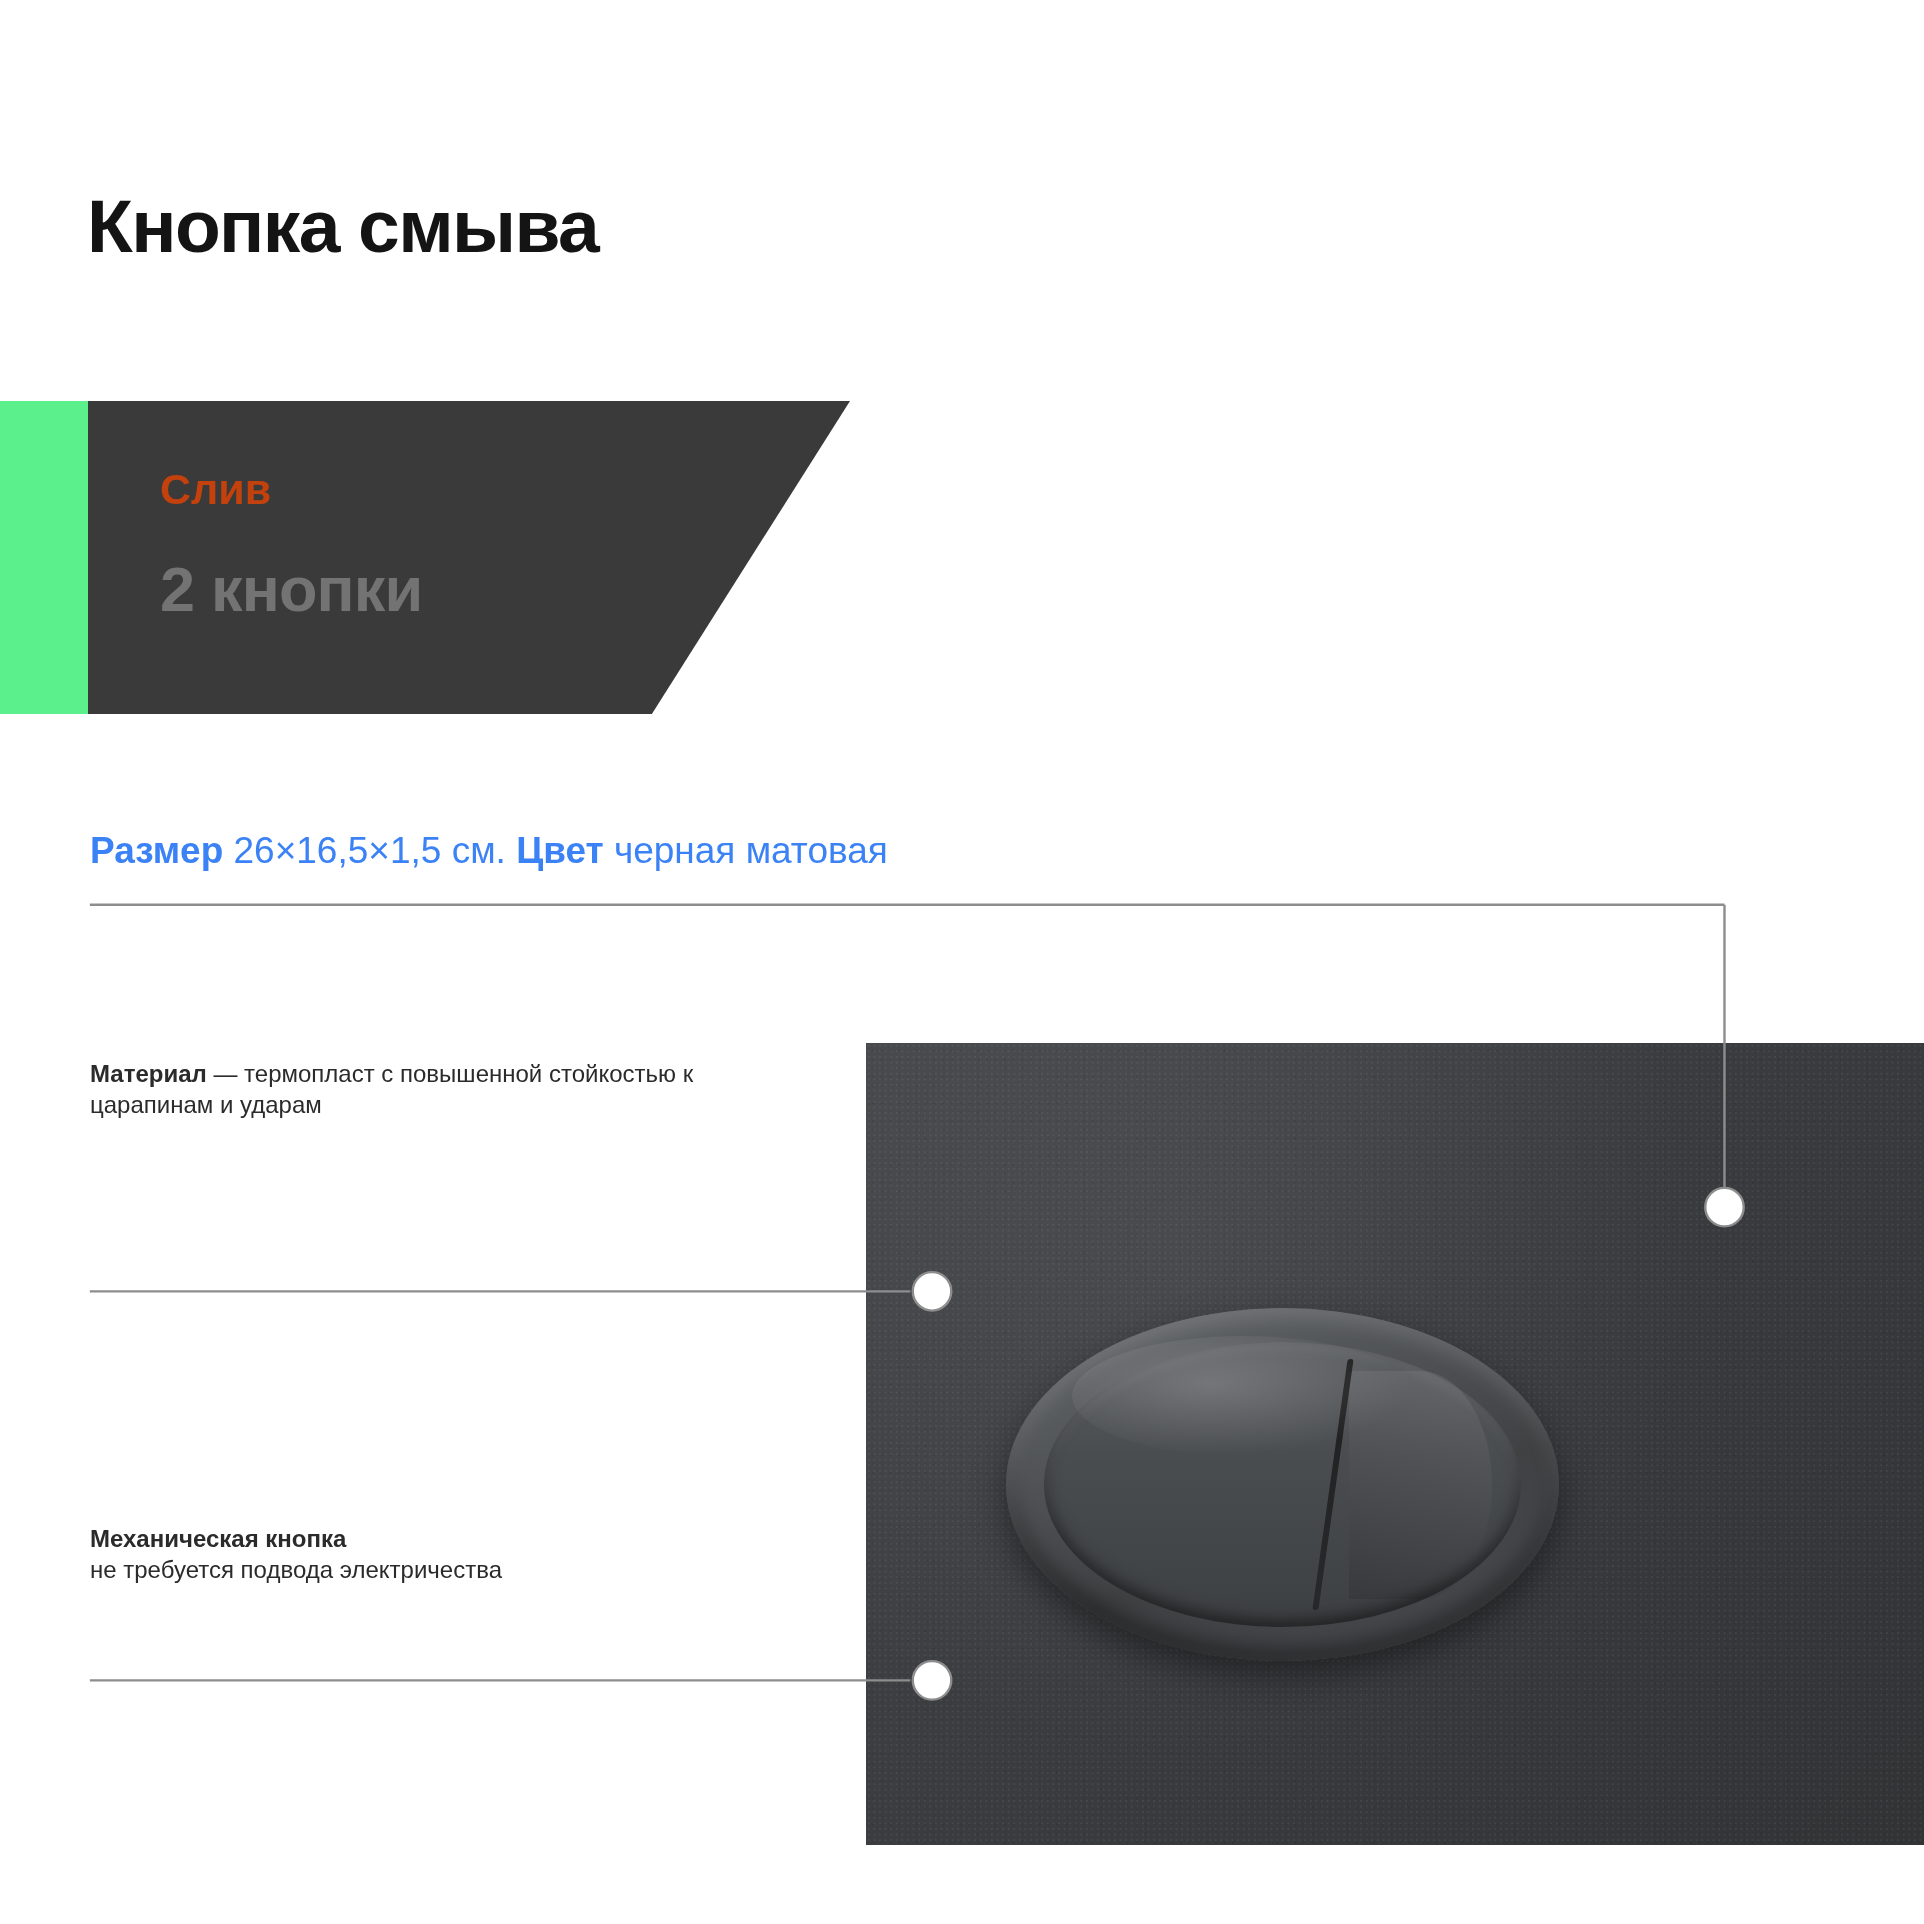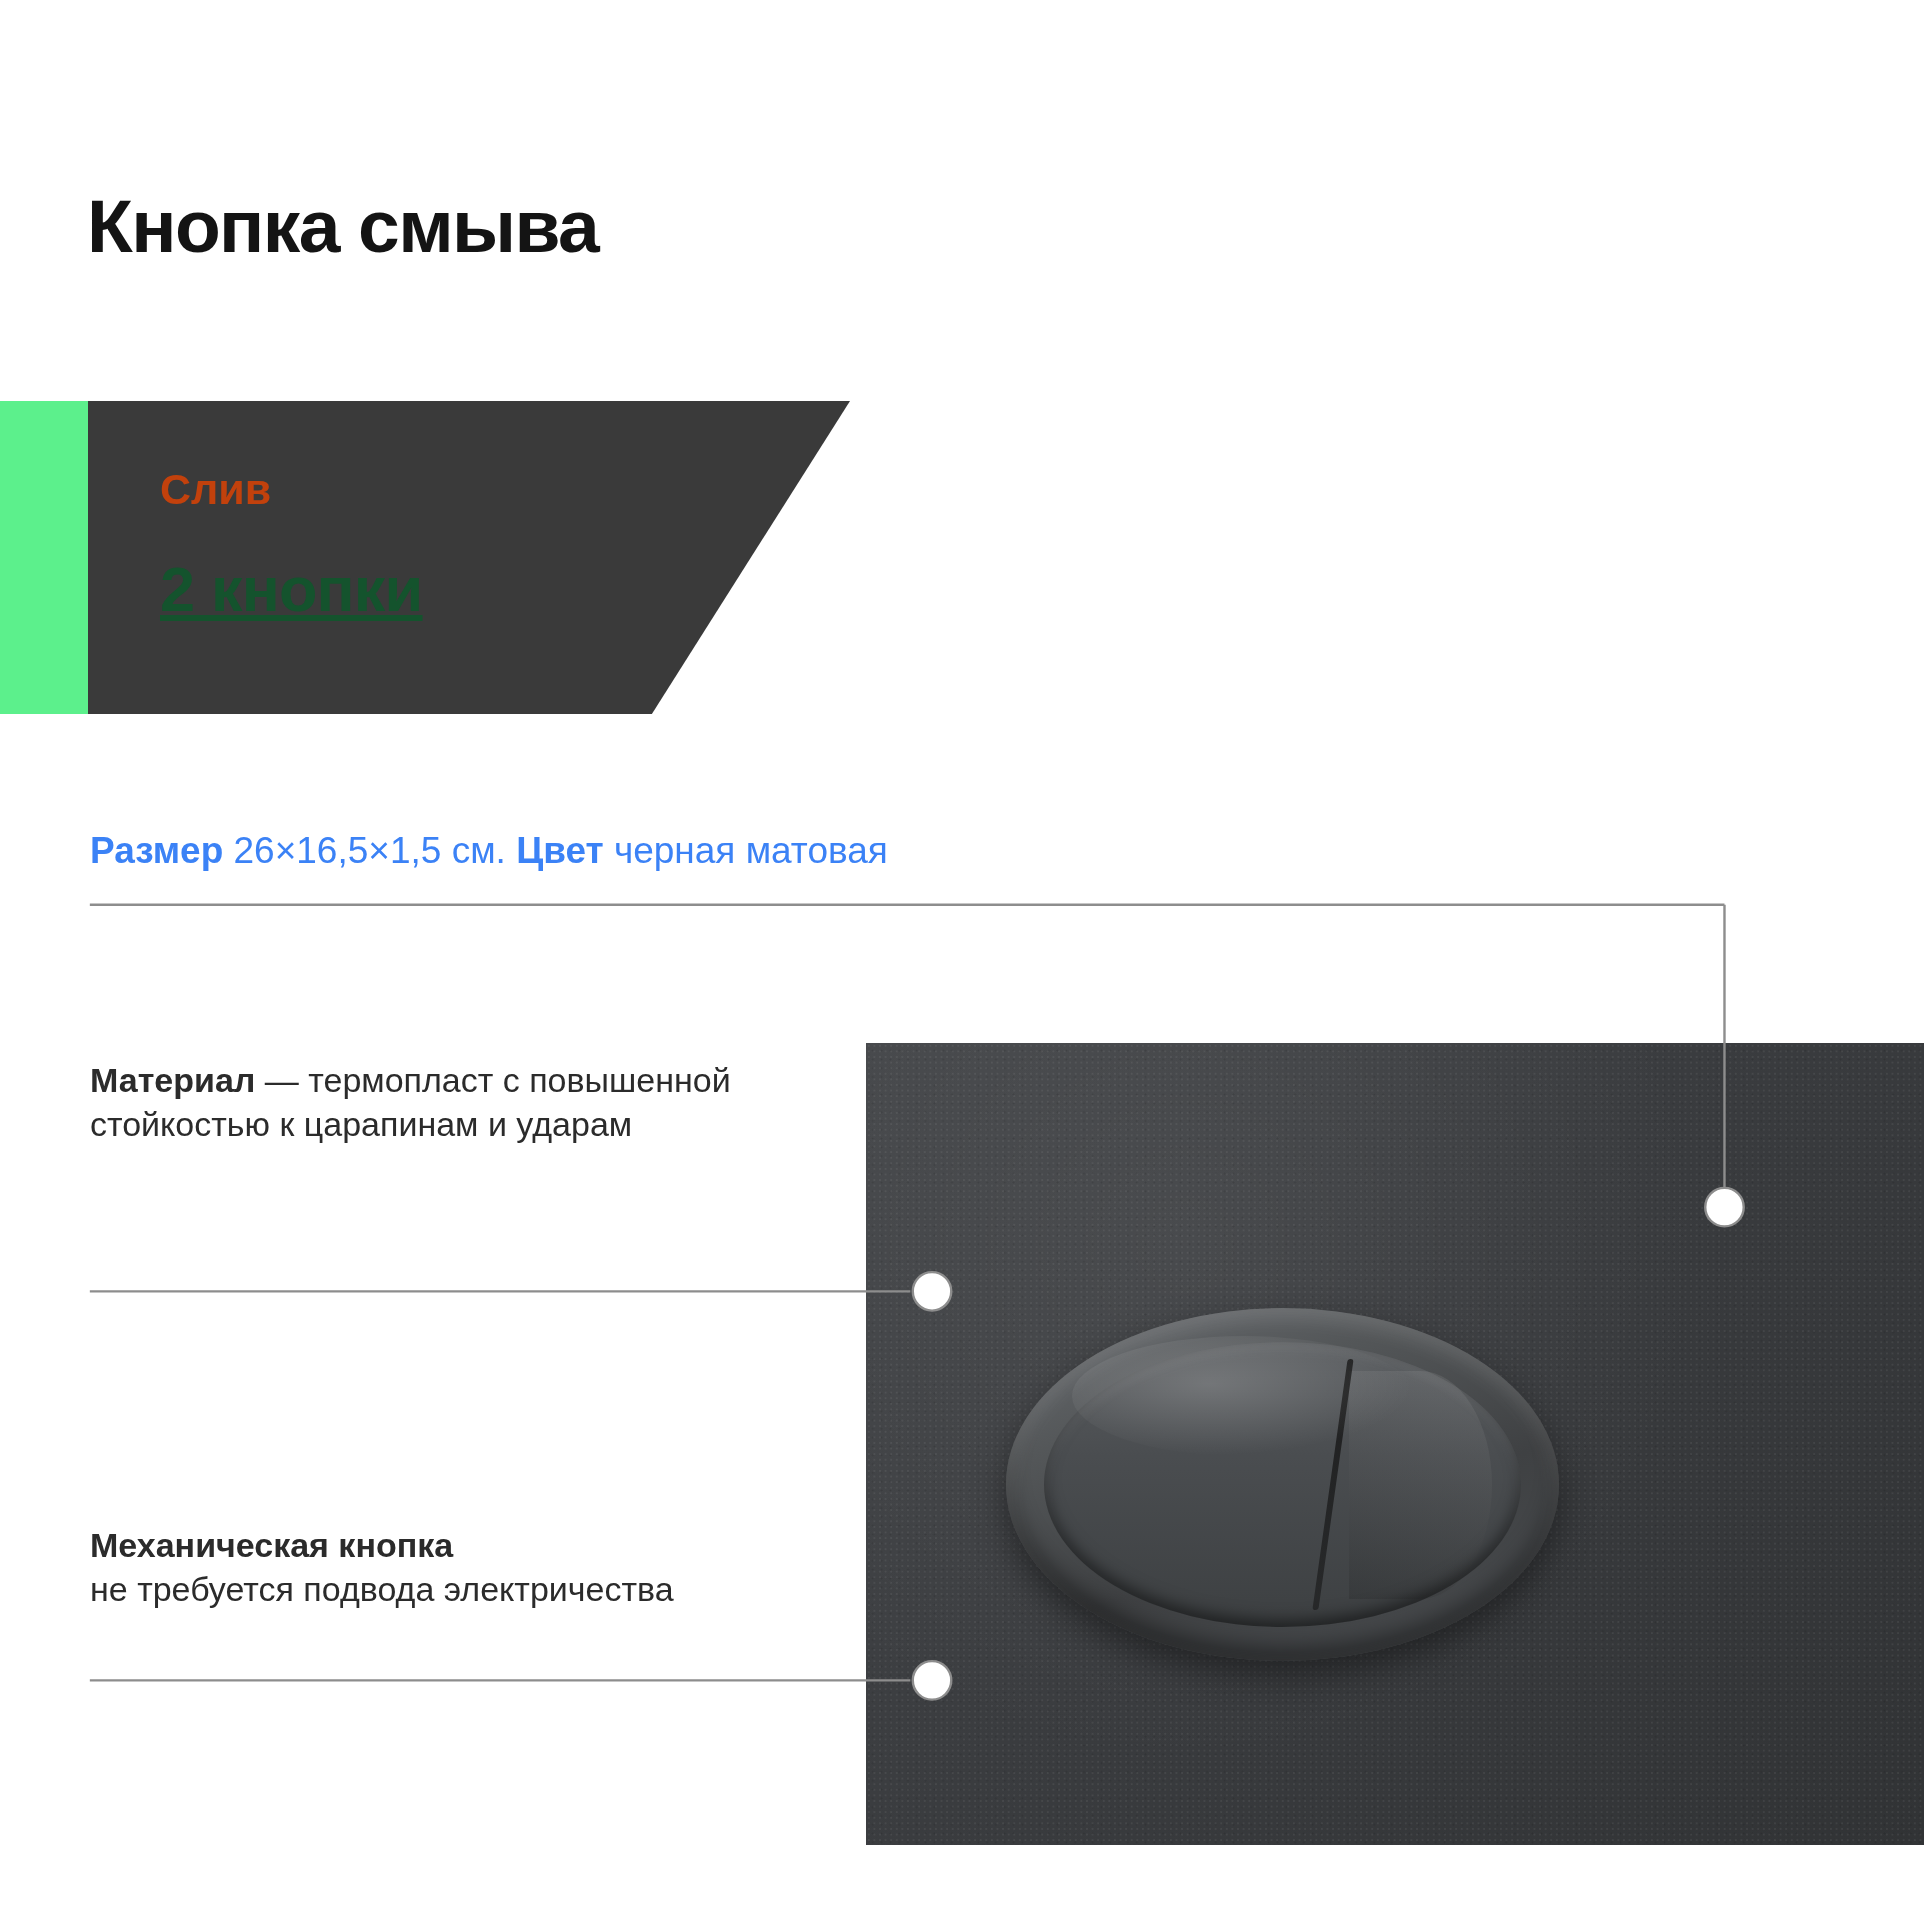--- a/index.html
+++ b/index.html
@@ -67,23 +67,22 @@
     font-weight: 700;
     color: #c2410c;
     letter-spacing: 0px;
   }
   .ribbon-line2 {
     position: absolute;
     left: 160px;
     top: 553px;
     font-size: 63px;
     font-weight: 700;
-    color: #14532d;
+    color: #737373;
     letter-spacing: -0.8px;
-    text-decoration: underline;
   }
 
   
   .specline {
     position: absolute;
     left: 90px;
     top: 830px;
     font-size: 37px;
     color: #3b82f6;
     white-space: nowrap;
@@ -185,21 +184,21 @@
     stroke: #8d8d8d;
     stroke-width: 3;
     fill: #ffffff;
   }
 
   
   .feature {
     position: absolute;
     left: 90px;
     width: 722px;
-    font-size: 34px;
+    font-size: 24px;
     line-height: 1.28;
     color: #2b2b2b;
   }
   .feature b { font-weight: 700; }
 
   .f-material { top: 1059px; }
   .f-mech { top: 1524px; }
 </style>
 </head>
 <body>

